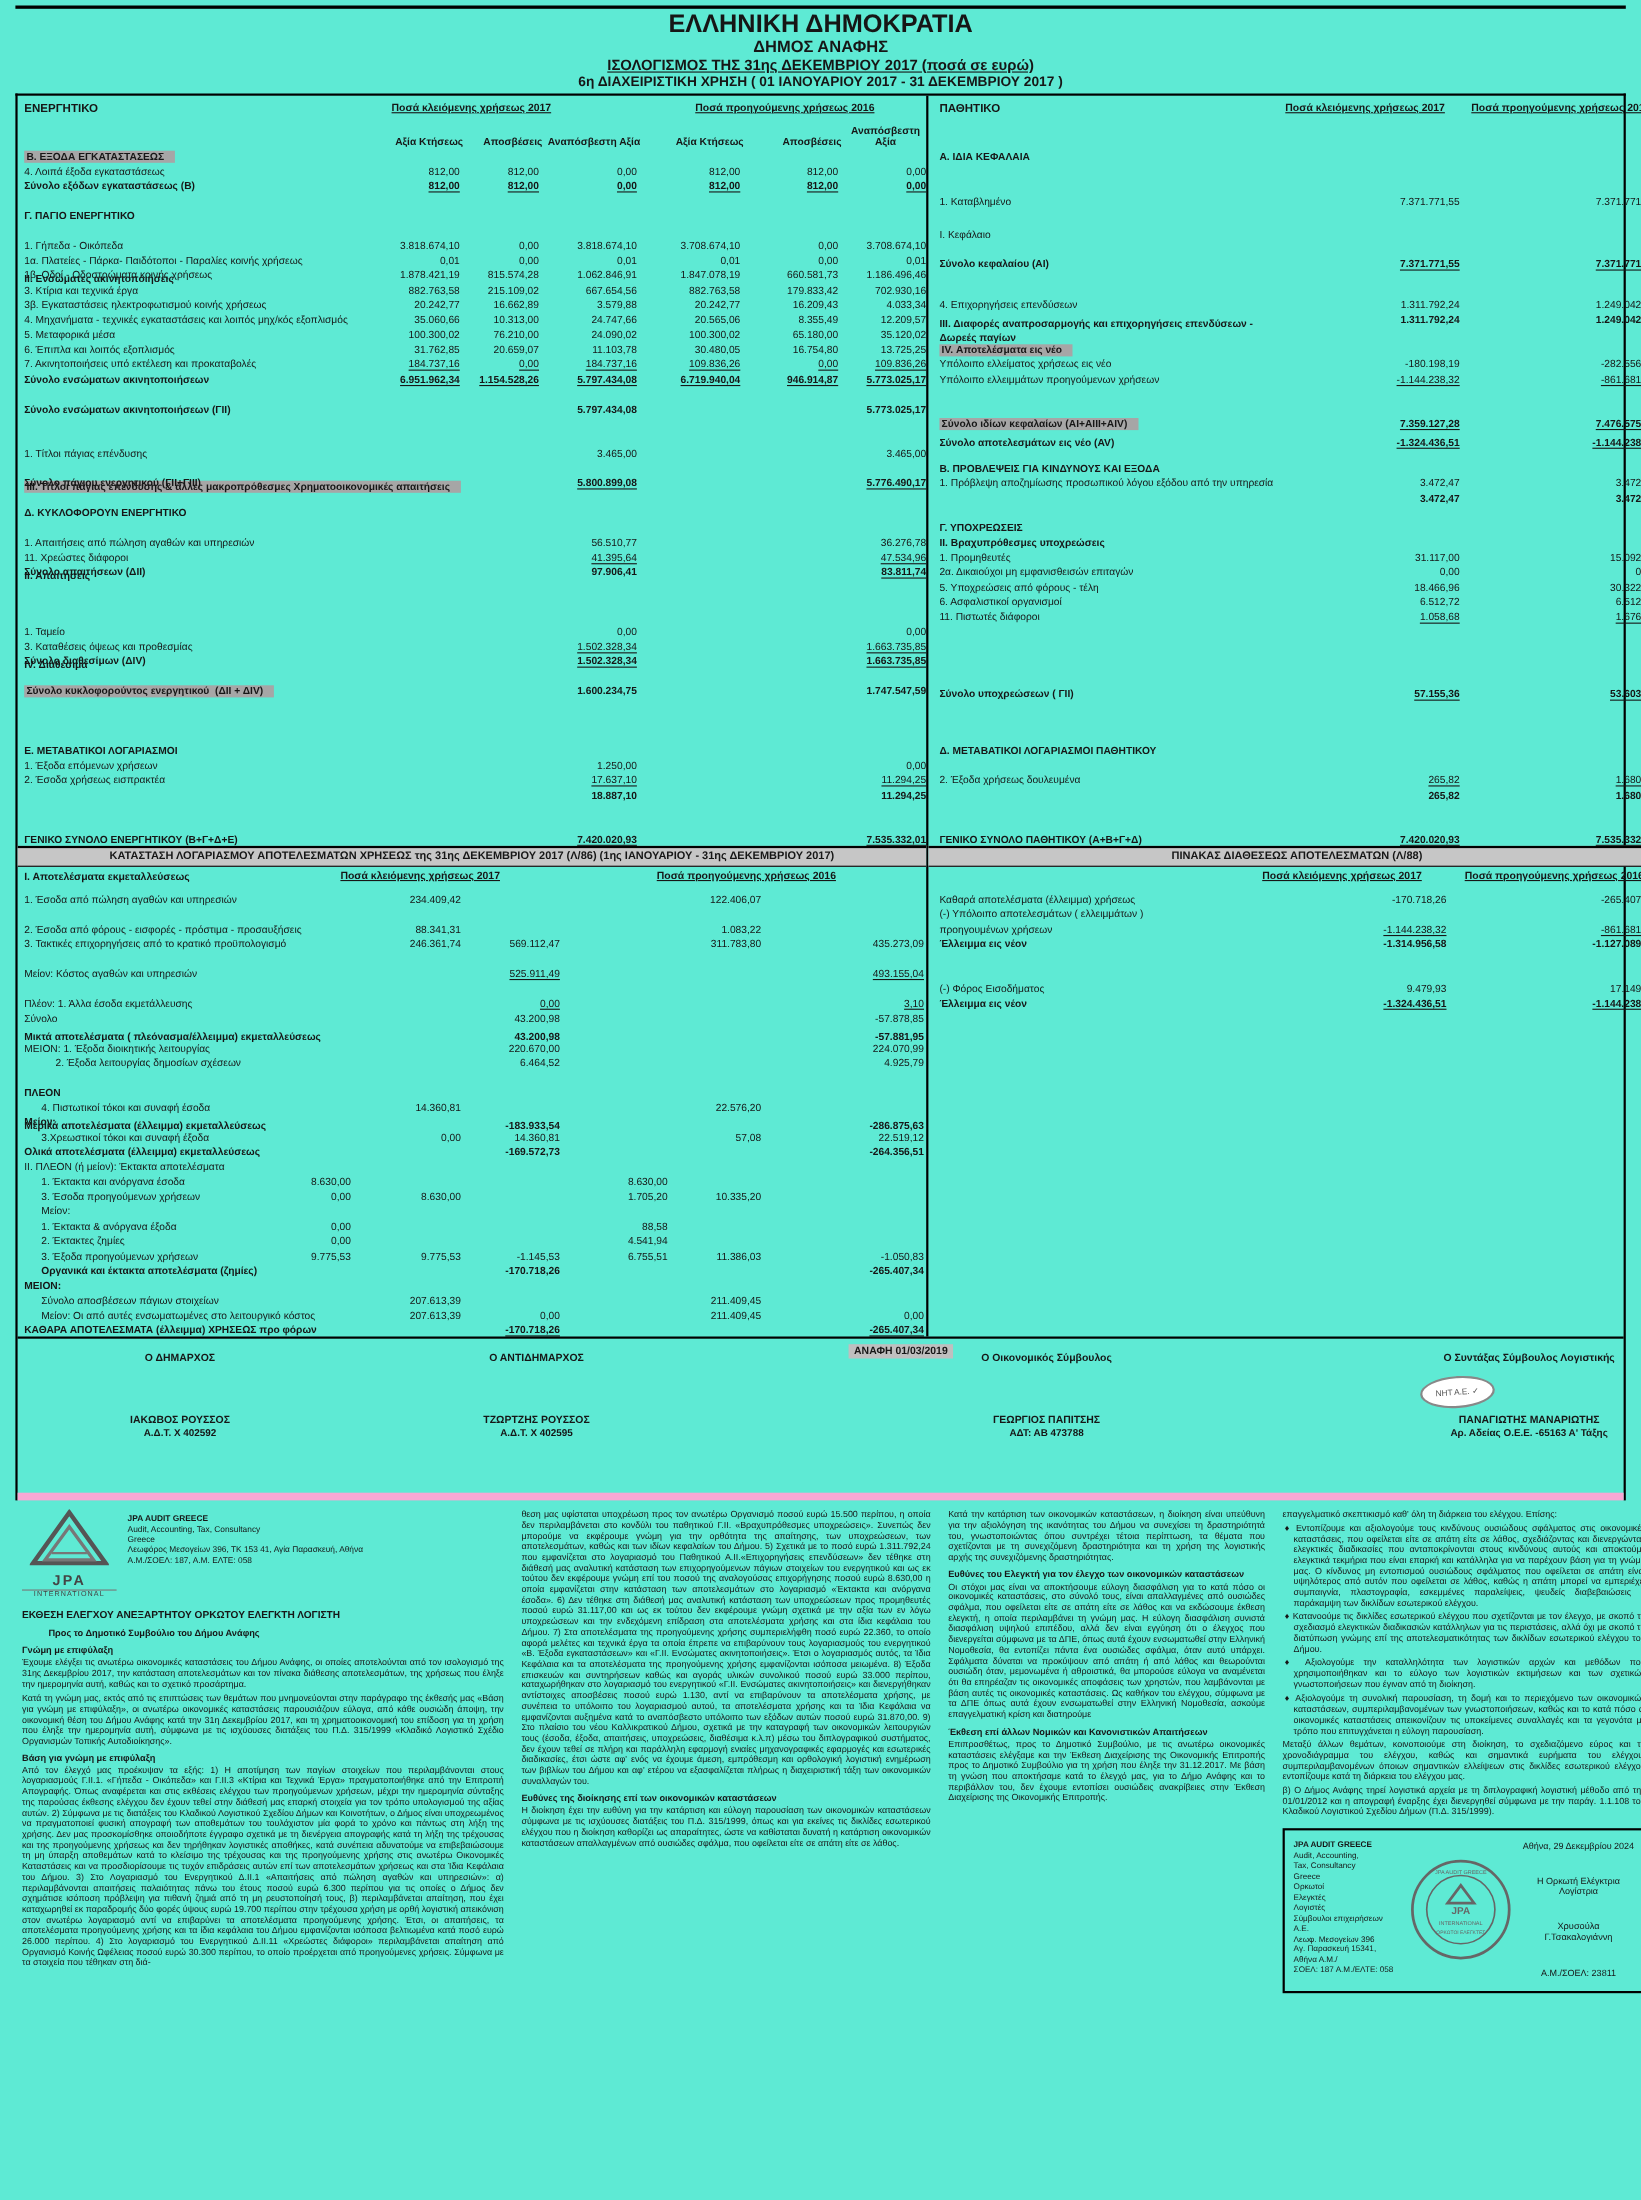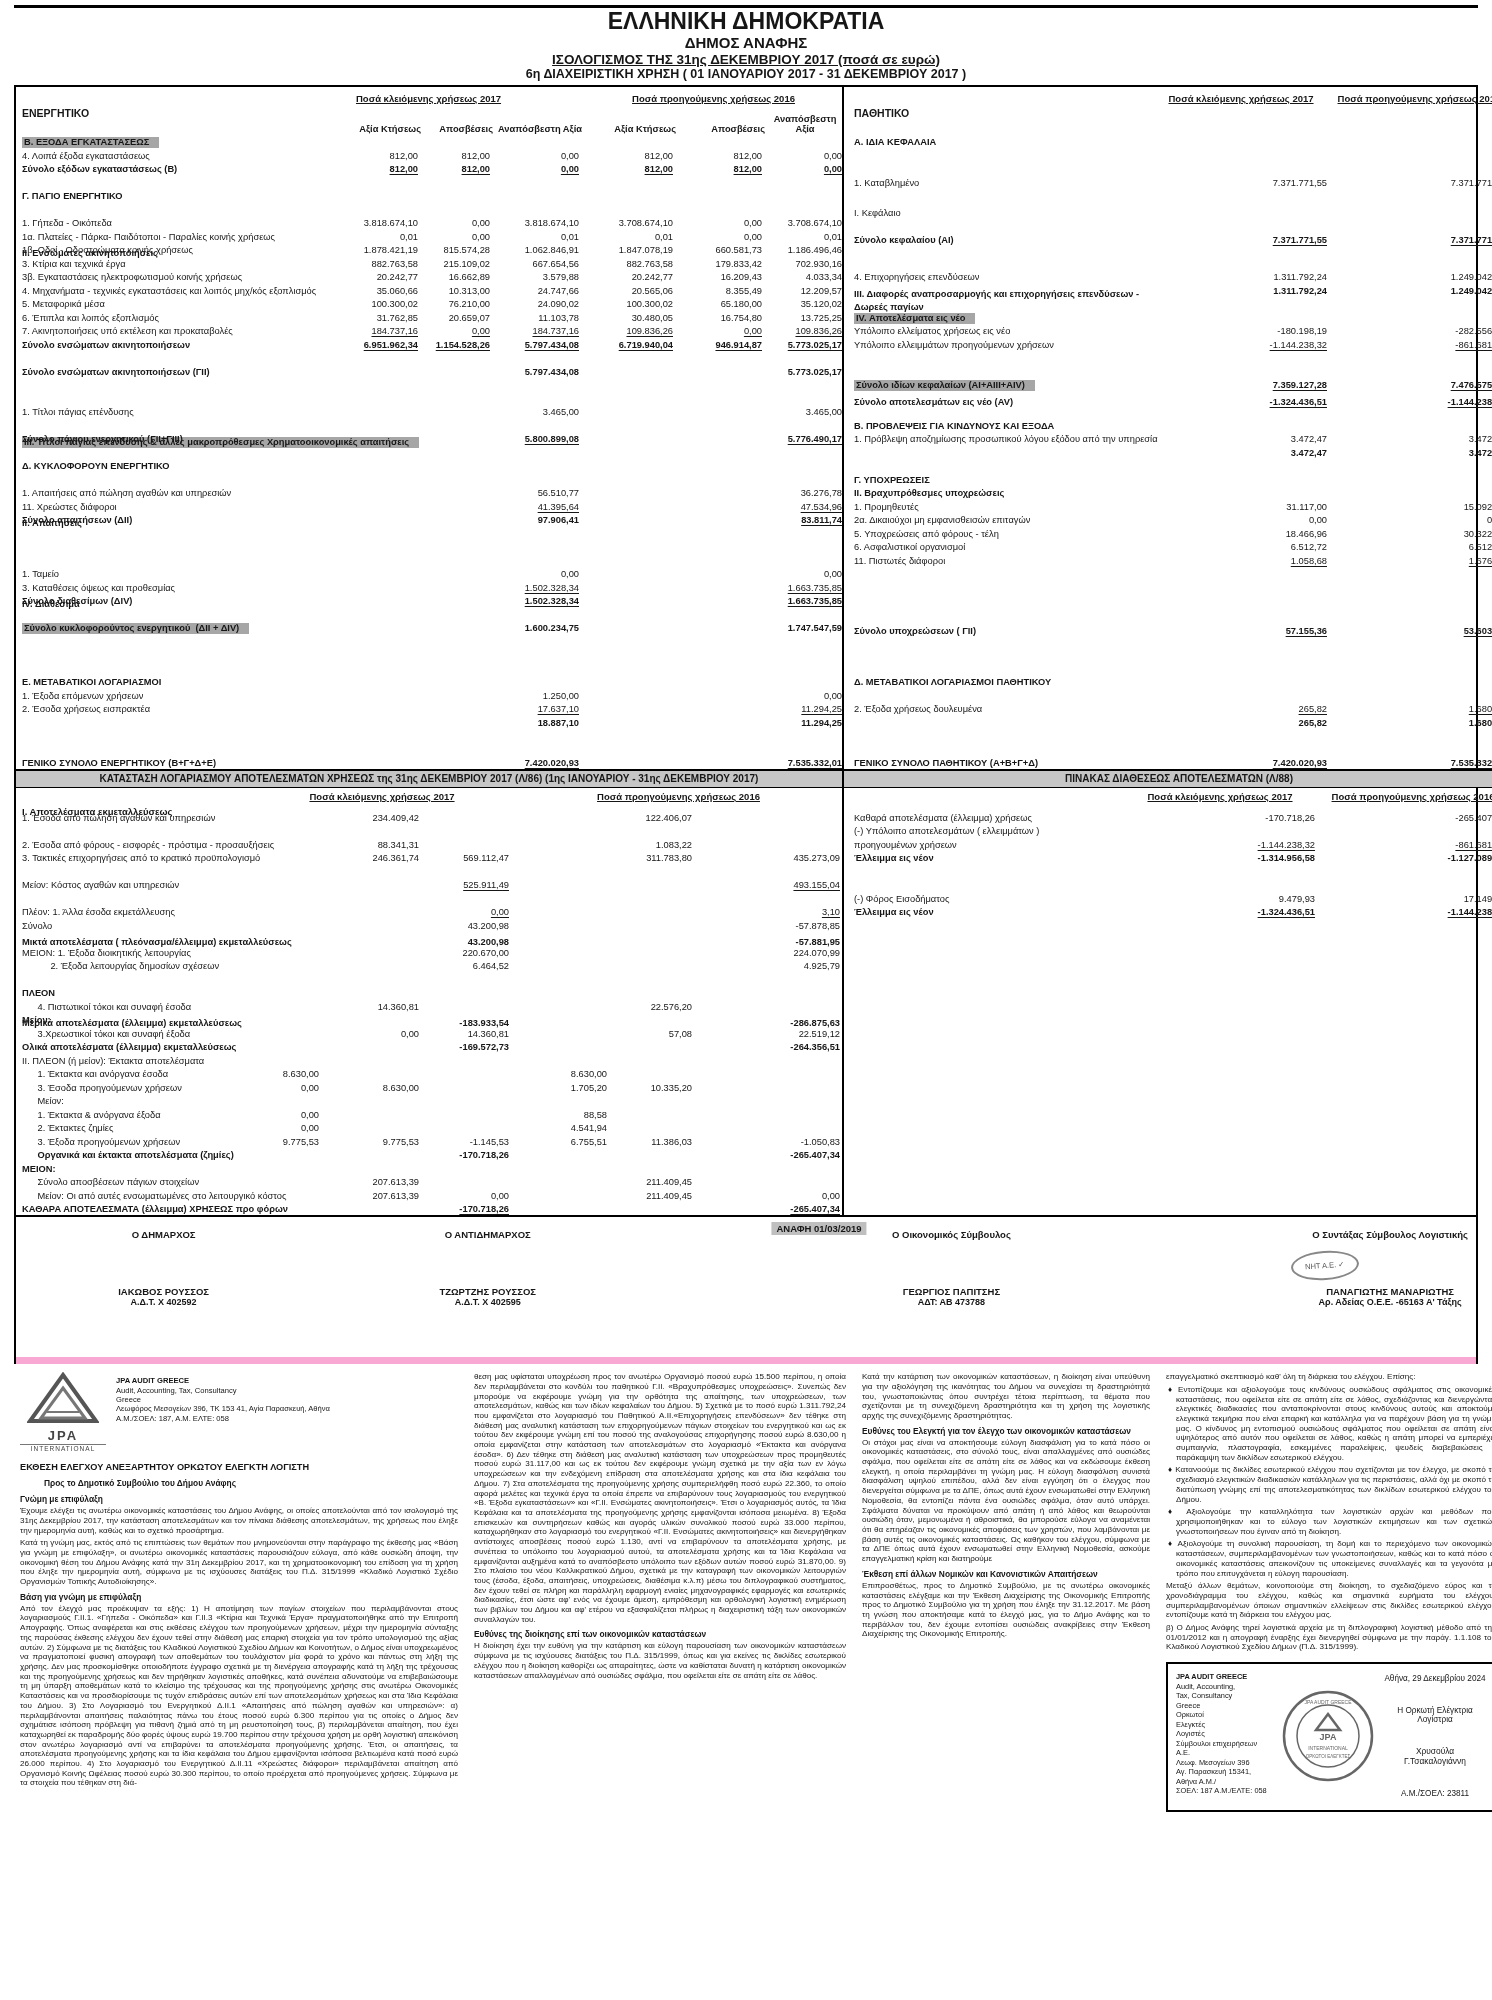--- a/index.html
+++ b/index.html
@@ -1,16 +1,16 @@
 <!DOCTYPE html>
 <html><head>
 <meta charset="utf-8">
 <style>
   html,body{margin:0;padding:0;background:#e8e8e8;}
-  .page{position:relative;width:1492px;height:2000px;background:#ffffff;margin:0 auto;
+  .page{position:relative;width:1492px;height:2000px;background:#5eead4;margin:0 auto;
         font-family:"Liberation Sans",sans-serif;color:#161616;overflow:hidden;}
   .toprule{position:absolute;top:5px;left:14px;right:14px;height:3px;background:#000;}
   
   .hdr{padding-top:9px;text-align:center;line-height:1.12;}
   .hdr .l1{font-size:23px;font-weight:bold;}
   .hdr .l2{font-size:15px;font-weight:bold;}
   .hdr .l3{font-size:13.5px;font-weight:bold;text-decoration:underline;}
   .hdr .l4{font-size:12.5px;font-weight:bold;}
   
   .frame{margin:4px 14px 0 14px;border:2px solid #000;border-bottom:none;}
@@ -25,21 +25,21 @@
   .ul{text-decoration:underline;text-underline-offset:2px;}
   .bold .cell{font-weight:bold;}
   .i .cell{margin-top:46px;}
   .band{display:inline-block;background:#a6a6a6;padding:0 10px 0 2px;}
   .t-assets .trow{grid-template-columns:253px 146px 72px 89px 94px 89px 80px;}
   .t-liab   .trow{grid-template-columns:298px 178px 178px;}
   .t-inc    .trow{grid-template-columns:230px 70px 100px 90px 98px 85px 148px;}
   .t-appr   .trow{grid-template-columns:268px 196px 190px;}
   
   .thead{position:relative;height:44px;}
-  .ttl{position:absolute;top:16px;left:0;font-size:10.5px;font-weight:bold;}
+  .ttl{position:absolute;top:2px;left:0;font-size:10.5px;font-weight:bold;}
   .grp{position:absolute;top:2px;font-size:9.5px;font-weight:bold;text-decoration:underline;text-align:center;}
   .sub{position:absolute;bottom:1px;font-size:9.3px;font-weight:bold;text-align:right;}
   
   .secbar{background:#c6c6c6;border-top:2px solid #000;border-bottom:1.5px solid #000;
           text-align:center;font-weight:bold;font-size:10px;height:16px;line-height:15px;}
   .mid-l{width:828px;border-right:2px solid #000;box-sizing:border-box;}
   .mid-r{flex:1;box-sizing:border-box;}
   .mid-l .inner,.mid-r .inner{padding:2px 0 0 6px;}
   .mid-r .inner{padding-left:10px;padding-right:6px;}
   

